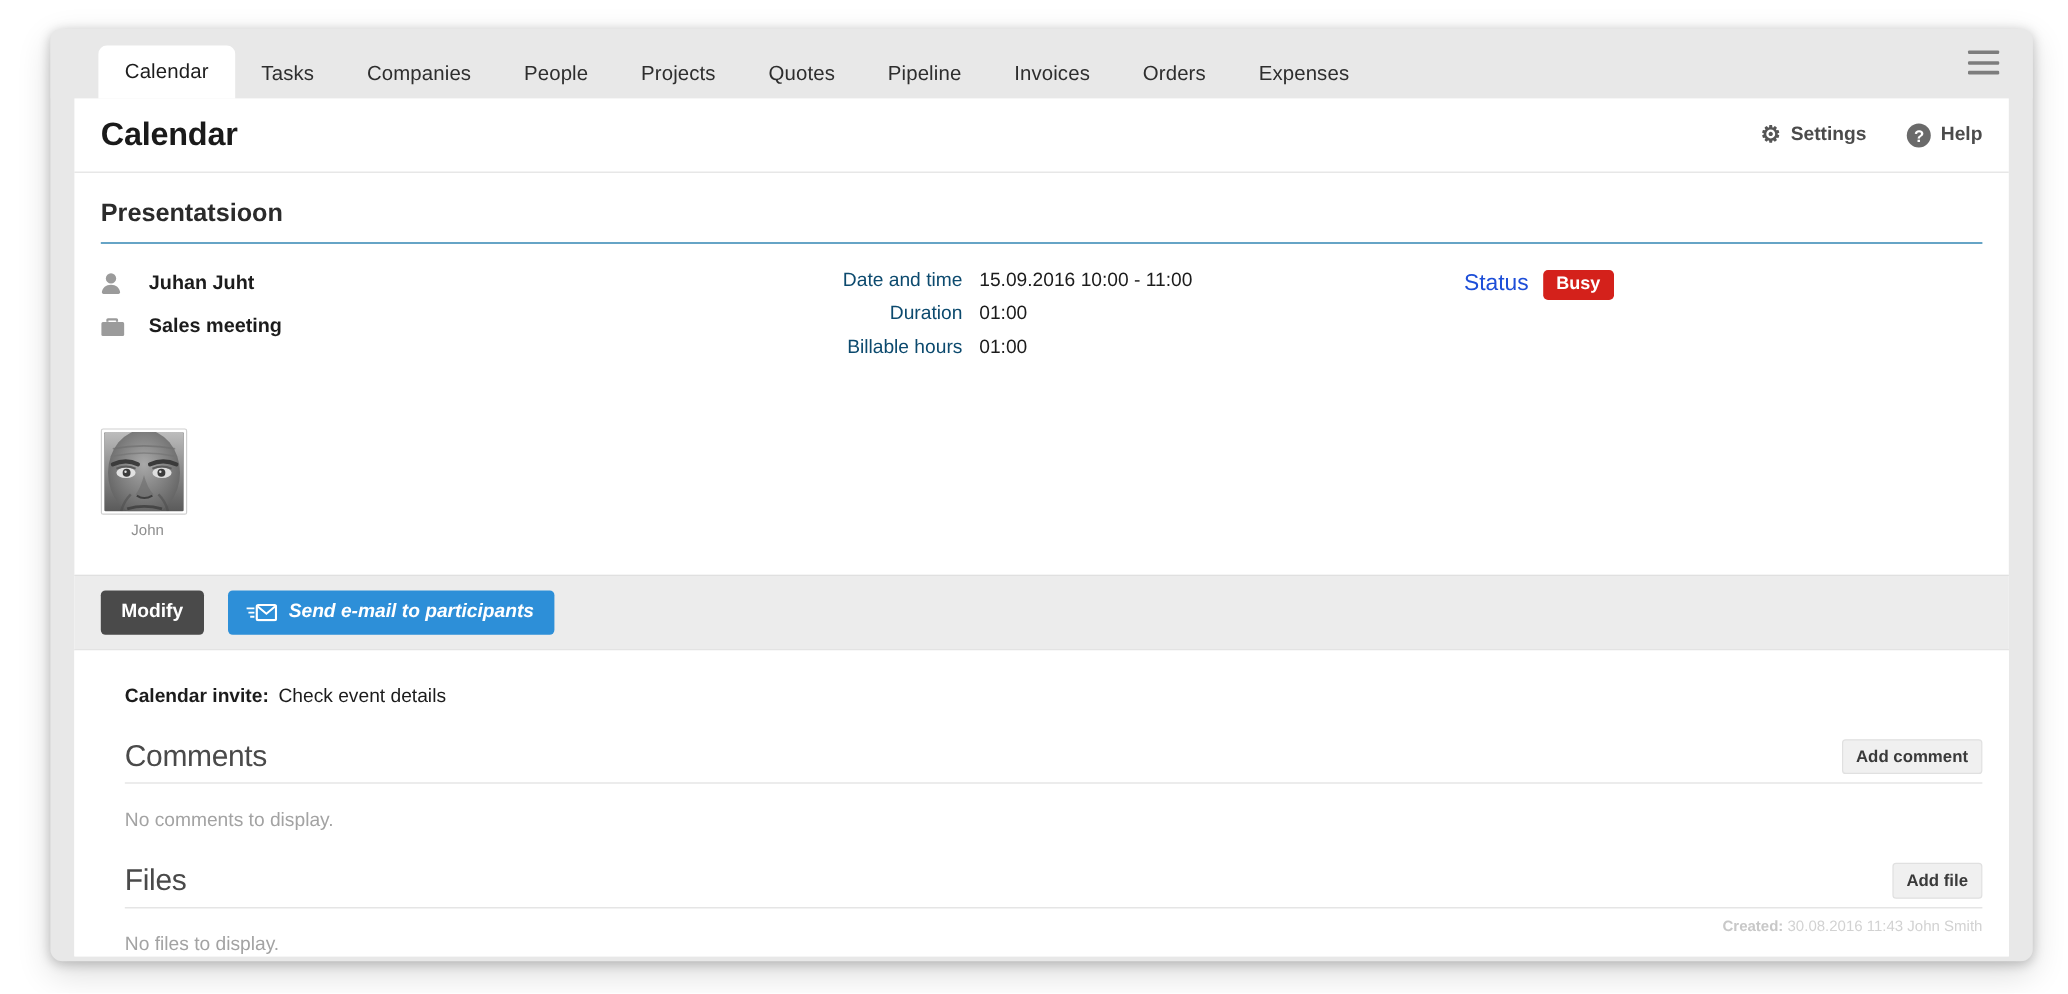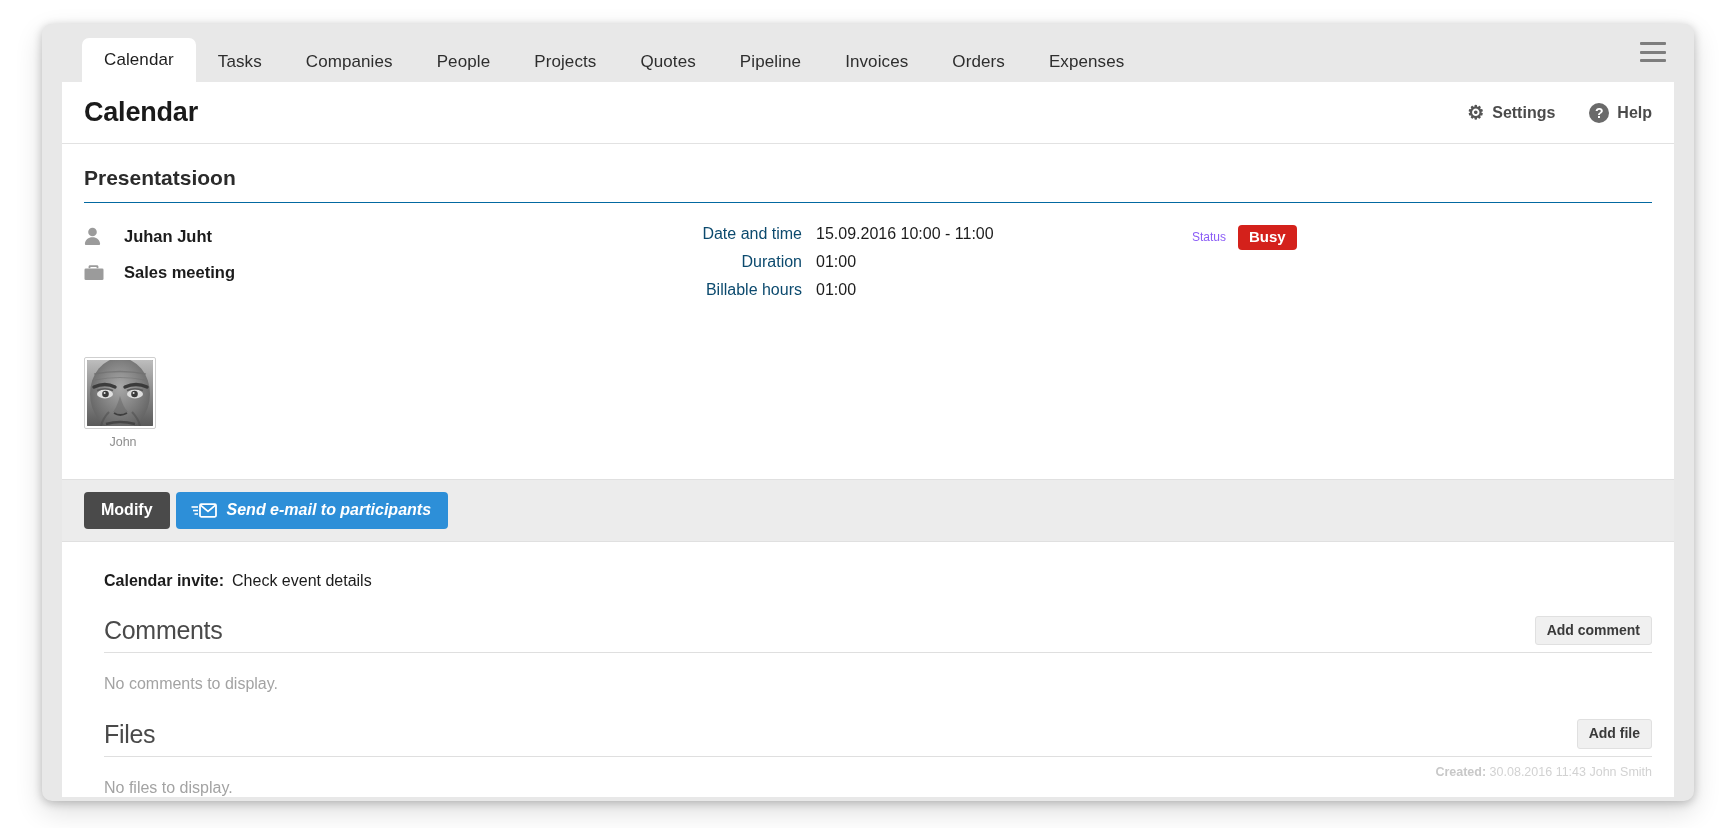--- a/index.html
+++ b/index.html
@@ -176,21 +176,21 @@
   }
   .kv-val { color: #1c1c1c; }
 
   .col-right {
     flex: none;
     display: flex;
     align-items: flex-start;
     gap: 12px;
     padding-left: 8px;
   }
-  .status-key { font-size: 12px; color: #8b5cf6; line-height: 24px; }
+  .status-key { font-size: 19px; color: #1d4ed8; line-height: 24px; margin-left: 28px; }
   .status-badge {
     background: #d4211b;
     color: #ffffff;
     font-size: 15px;
     font-weight: bold;
     border-radius: 4px;
     padding: 3px 11px 4px 11px;
     line-height: 18px;
   }
 
@@ -225,21 +225,21 @@
   }
 
   
   .action-bar {
     background: #ececec;
     border-top: 1px solid #e0e0e0;
     border-bottom: 1px solid #e0e0e0;
     padding: 12px 22px;
     display: flex;
     align-items: center;
-    gap: 6px;
+    gap: 20px;
   }
   .btn {
     border: none;
     border-radius: 4px;
     font-family: "Liberation Sans", sans-serif;
     font-size: 16px;
     font-weight: bold;
     color: #ffffff;
     cursor: pointer;
     display: flex;

